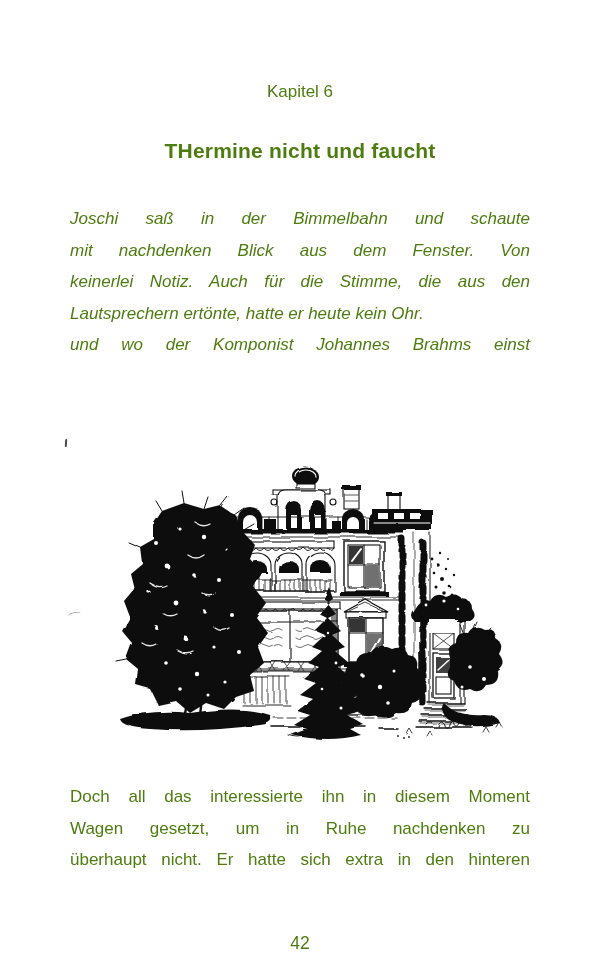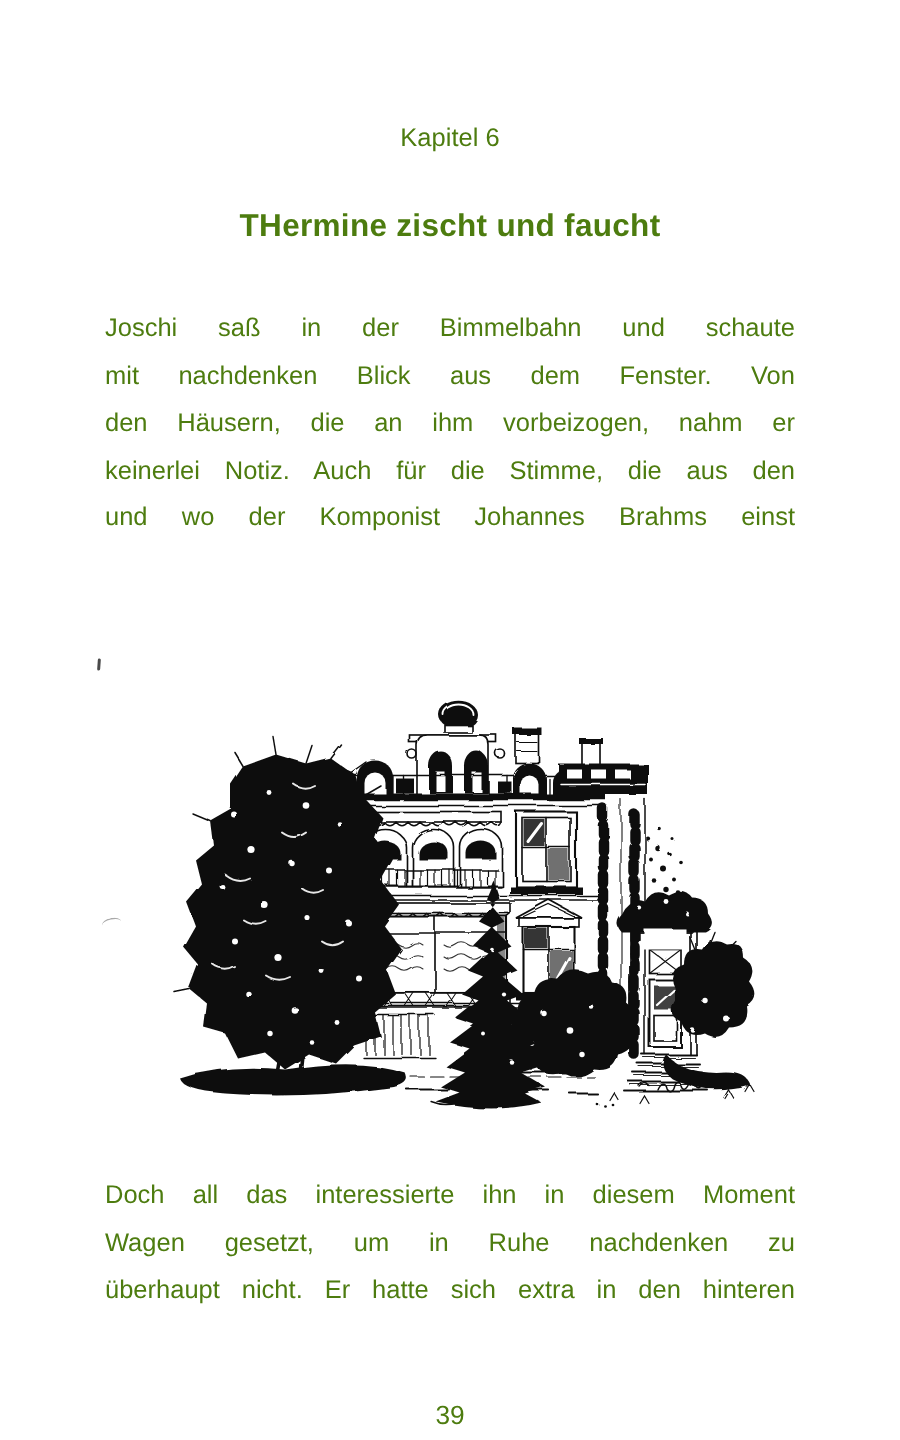--- a/index.html
+++ b/index.html
@@ -15,21 +15,21 @@
   }
   .chapter-title{
     position:absolute;left:0;top:125px;width:600px;margin:0;
     font-size:21px;line-height:26px;font-weight:bold;text-align:center;
     letter-spacing:0.2px;
   }
   .textblock{
     position:absolute;left:70px;width:460px;
     font-size:17px;
   }
-  .tb1{top:190px;}
+  .tb1{top:190px;font-style:italic;}
   .tb2{top:768px;}
   .bline{
     display:block;height:31.6px;line-height:31.6px;
     text-align:justify;text-align-last:justify;
   }
   .bline.last{text-align-last:left;}
   .pagenum{
     position:absolute;left:0;top:919px;width:600px;
     font-size:17.5px;line-height:22px;text-align:center;
   }
@@ -45,27 +45,27 @@
     border-top:1.5px solid #a9a9a9;border-radius:50%;
     transform:rotate(-12deg);
   }
 </style>
 </head>
 <body>
 
 <div class="page">
 
   <div class="chapter-label">Kapitel 6</div>
-  <h1 class="chapter-title">THermine zischt und faucht</h1>
+  <h1 class="chapter-title">THermine nicht und faucht</h1>
 
   <div class="textblock tb1">
     <span class="bline">Joschi saß in der Bimmelbahn und schaute</span>
     <span class="bline">mit nachdenken Blick aus dem Fenster. Von</span>
-    <span class="bline">den Häusern, die an ihm vorbeizogen, nahm er</span>
     <span class="bline">keinerlei Notiz. Auch für die Stimme, die aus den</span>
+    <span class="bline last">Lautsprechern ertönte, hatte er heute kein Ohr.</span>
     <span class="bline">und wo der Komponist Johannes Brahms einst</span>
   </div>
 
   <div class="stray-tick"></div>
   <div class="stray-tilde"></div>
 
   <svg class="illustration" viewBox="0 0 420 290" xmlns="http://www.w3.org/2000/svg" aria-label="Tuschezeichnung einer Gründerzeit-Villa mit großem Laubbaum links, hohem Nadelbaum davor, Eingangstreppe und Büschen rechts, signiert unten rechts">
     <defs>
       <filter id="rough" x="-6%" y="-6%" width="112%" height="112%">
         <feTurbulence type="fractalNoise" baseFrequency="0.035" numOctaves="3" seed="7" result="n"></feTurbulence>
@@ -289,15 +289,15 @@
 
     </g>
   </svg>
 
   <div class="textblock tb2">
     <span class="bline">Doch all das interessierte ihn in diesem Moment</span>
     <span class="bline">Wagen gesetzt, um in Ruhe nachdenken zu</span>
     <span class="bline">überhaupt nicht. Er hatte sich extra in den hinteren</span>
   </div>
 
-  <div class="pagenum">39</div>
+  <div class="pagenum">42</div>
 
 </div>
 
 </body></html>

